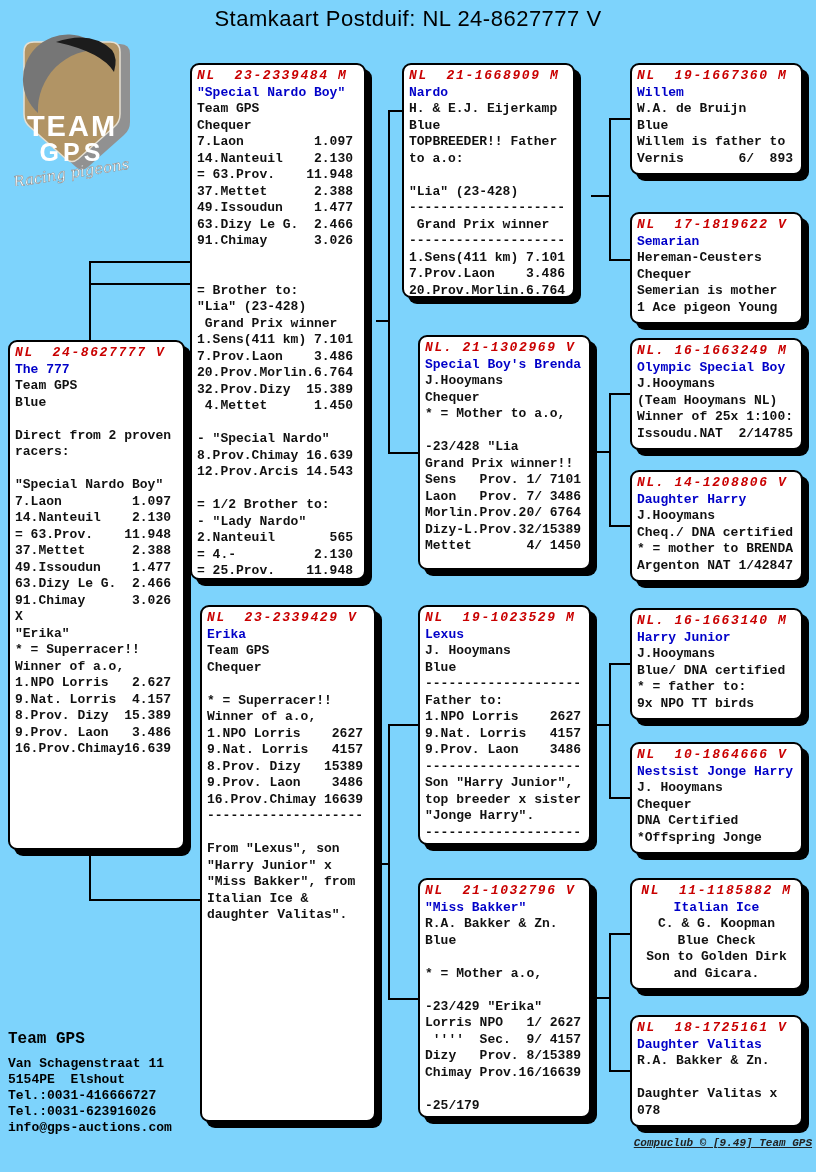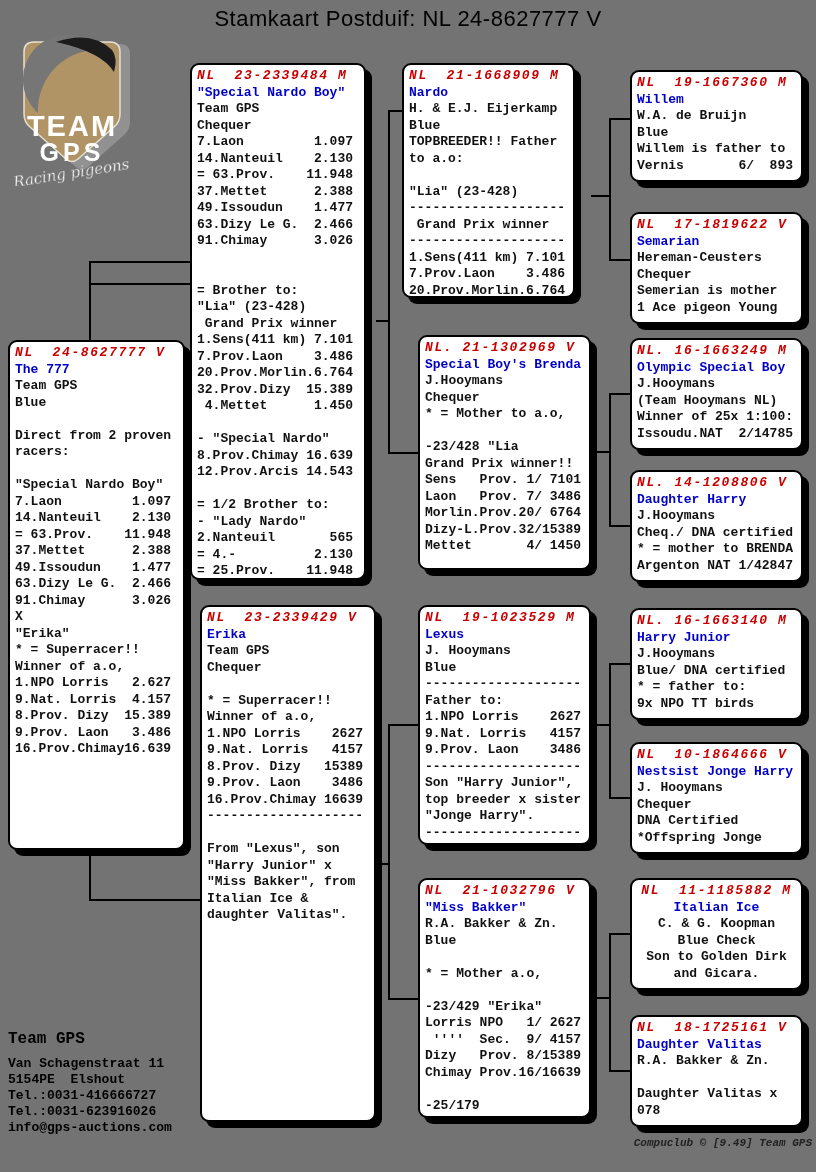--- a/index.html
+++ b/index.html
@@ -1,16 +1,16 @@
 <!DOCTYPE html>
 <html><head>
 <meta charset="utf-8">
 <style>
   html,body{margin:0;padding:0;background:#fff;}
-  #card{position:relative;width:816px;height:1172px;background:#737373;overflow:hidden;
+  #card{position:relative;width:816px;height:1172px;background:#7dd3fc;overflow:hidden;
         font-family:"Liberation Mono","DejaVu Sans Mono",monospace;}
   #title{position:absolute;left:0;right:0;top:6px;text-align:center;
          font-family:"Liberation Sans","DejaVu Sans",sans-serif;
          font-size:22px;color:#000;letter-spacing:.5px;}
   
   .pbox{position:absolute;box-sizing:border-box;background:#fff;border:2px solid #000;
         border-radius:9px;box-shadow:6px 6px 0 #000;padding:3px 5px;z-index:2;
         font-size:13px;line-height:16.5px;font-weight:bold;color:#111;}
   .ring{color:#c90000;font-style:italic;letter-spacing:1.6px;white-space:pre;}
   .pname{color:#0000c8;white-space:pre;}
@@ -18,34 +18,34 @@
   
   .line{position:absolute;background:#000;z-index:1;}
   
   #b-subject{left:8px;top:340px;width:177px;height:510px;}
   #b-father {left:190px;top:63px;width:176px;height:517px;}
   #b-mother {left:200px;top:605px;width:176px;height:517px;}
   #b-gp0{left:402px;top:63px; width:173px;height:235px;}
   #b-gp1{left:418px;top:335px;width:173px;height:235px;}
   #b-gp2{left:418px;top:605px;width:173px;height:240px;}
   #b-gp3{left:418px;top:878px;width:173px;height:240px;}
-  #b-gg0{left:630px;top:63px;  width:173px;height:112px;margin-top:7px;}
+  #b-gg0{left:630px;top:63px;  width:173px;height:112px;}
   #b-gg1{left:630px;top:212px; width:173px;height:112px;}
   #b-gg2{left:630px;top:338px; width:173px;height:112px;}
   #b-gg3{left:630px;top:470px; width:173px;height:112px;}
   #b-gg4{left:630px;top:608px; width:173px;height:112px;}
   #b-gg5{left:630px;top:742px; width:173px;height:112px;}
   #b-gg6{left:630px;top:878px; width:173px;height:112px;text-align:center;}
   #b-gg7{left:630px;top:1015px;width:173px;height:112px;}
   
   #contact{position:absolute;left:8px;top:1030px;color:#000;}
   #contact .cname{font-size:16px;font-weight:bold;margin-bottom:8px;}
   #contact pre{margin:0;font:inherit;font-size:13px;line-height:16px;font-weight:bold;white-space:pre;}
   #footer{position:absolute;right:4px;top:1137px;font-size:11px;font-style:italic;
-          font-weight:bold;color:#222;}
+          font-weight:bold;color:#222;text-decoration:underline;}
   #logo{position:absolute;left:6px;top:28px;width:138px;height:158px;}
 </style>
 </head>
 <body>
 
 <div id="card">
 
   <div id="title">Stamkaart Postduif: NL  24-8627777 V</div>
 
   <div id="logo">

